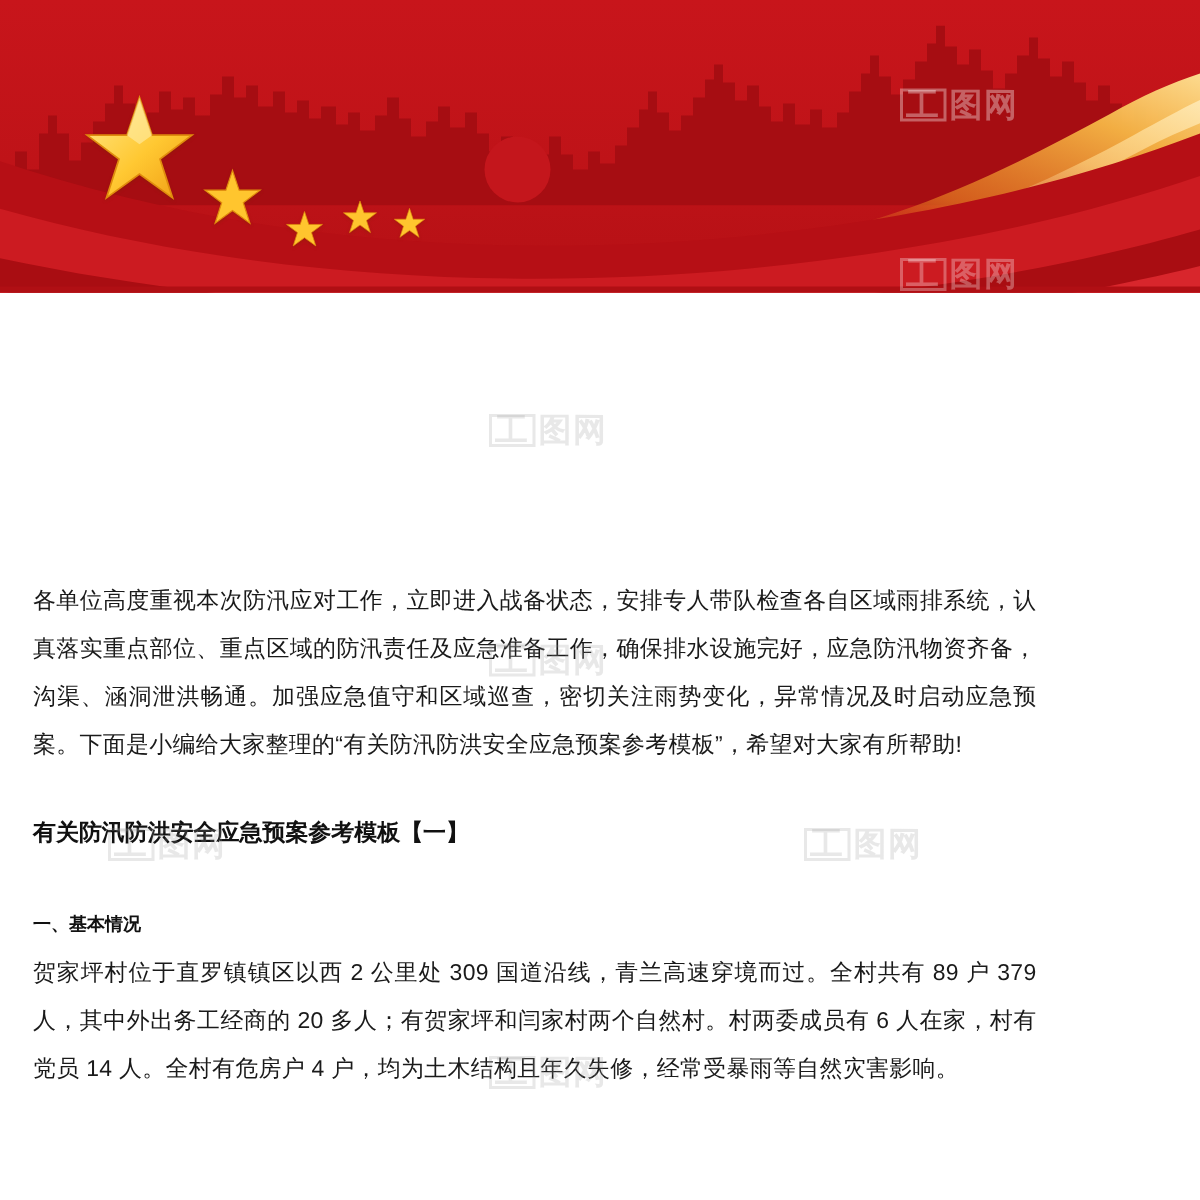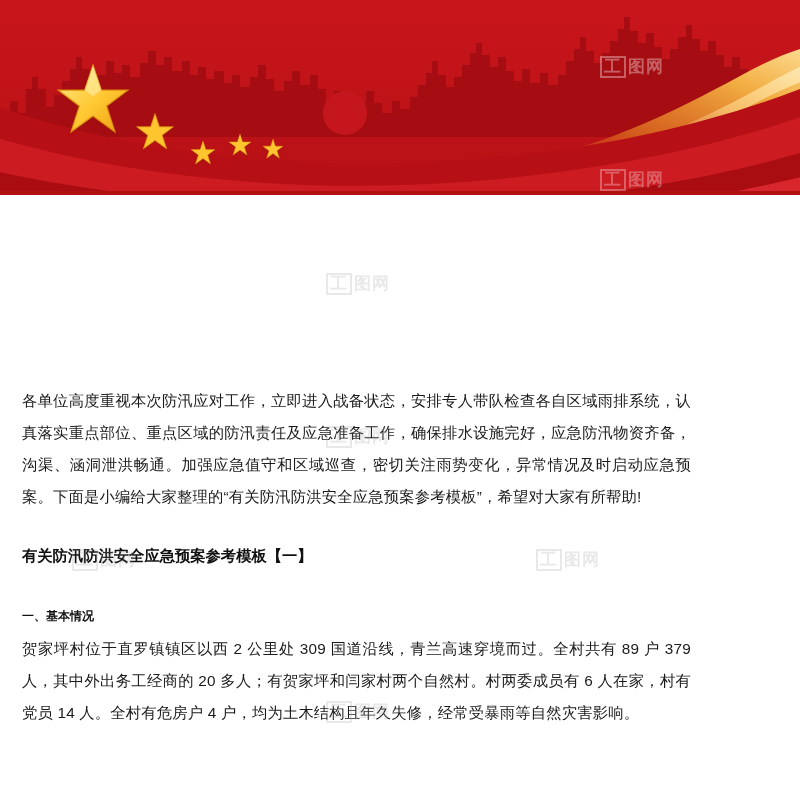--- a/index.html
+++ b/index.html
@@ -114,21 +114,21 @@
   .clip {
     max-height: 24px;
     overflow: hidden;
     margin-bottom: 0;
   }
 
   
   .wm {
     position: absolute;
     color: rgba(150,150,150,0.22);
-    font-size: 17px;
+    font-size: 22px;
     font-weight: bold;
     letter-spacing: 1px;
     white-space: nowrap;
     pointer-events: none;
     user-select: none;
   }
   .wm .box {
     display: inline-block;
     border: 2px solid rgba(150,150,150,0.22);
     padding: 0 2px;

